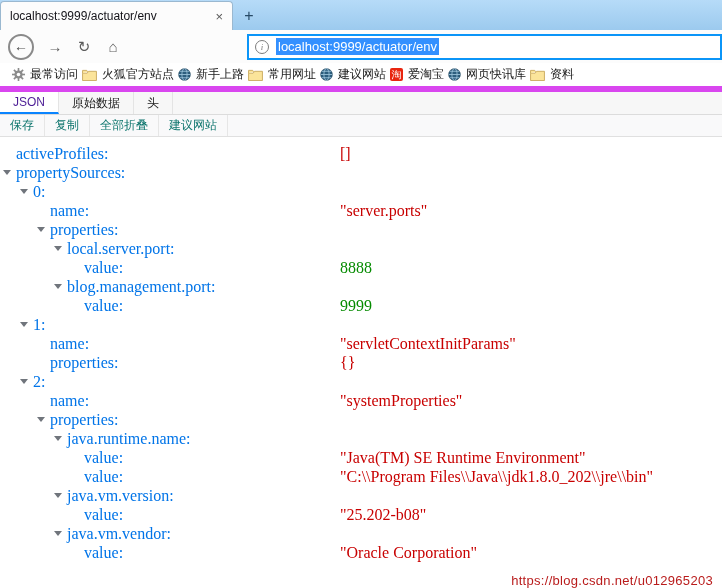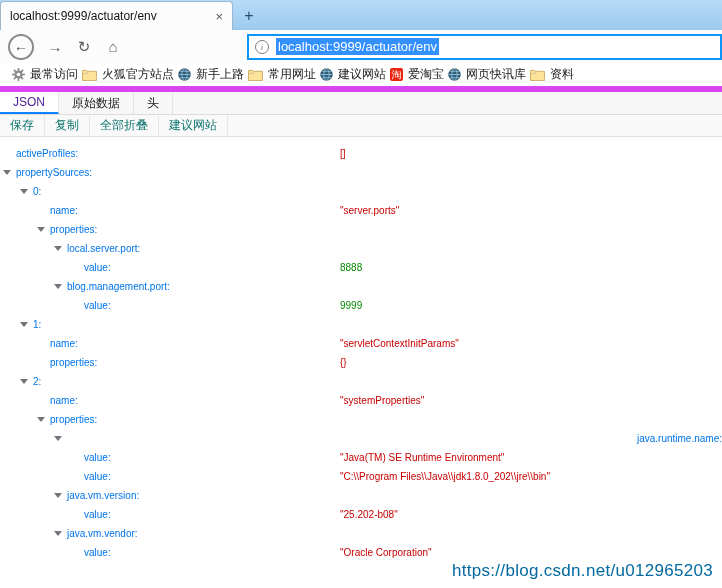--- a/index.html
+++ b/index.html
@@ -36,31 +36,31 @@
 
   
   .viewer-tabs{height:23px;background:#f7f7f7;border-bottom:1px solid #dcdcdc;display:flex;font-size:12px;color:#1a1a1a}
   .vtab{padding:0 13px;line-height:22px;border-right:1px solid #e4e4e4}
   .vtab.active{background:#fff;color:#4c1d95;border-bottom:2px solid #0a84ff;line-height:20px}
   .viewer-actions{height:22px;background:#f9f9fa;border-bottom:1px solid #e0e0e0;display:flex;align-items:center;
     font-size:12px;color:#0f766e}
   .vact{padding:0 10px;line-height:21px;border-right:1px solid #e6e6e6}
 
   
-  .tree{position:relative;padding-top:7px;font-family:Liberation Sans, sans-serif;font-size:10px}
+  .tree{position:relative;padding-top:7px;font-family:Liberation Serif, serif;font-size:16px}
   .row{position:relative;height:19px;line-height:19px;white-space:nowrap}
   .twisty{position:absolute;top:7px;width:0;height:0;border-left:4px solid transparent;
     border-right:4px solid transparent;border-top:5px solid #70757c}
   .key{color:var(--c-key,#0074e8)}
   .val{position:absolute;left:340px}
   .val.string{color:var(--c-string,#c80000)}
   .val.number{color:var(--c-number,#058b00)}
   .val.punct{color:var(--c-punct,#c80000)}
 
-  .watermark{position:absolute;right:9px;bottom:7px;color:#0369a1;font-size:17px;letter-spacing:.3px}
+  .watermark{position:absolute;right:9px;bottom:0;color:#b91c1c;font-size:13px;letter-spacing:.3px}
 </style>
 </head>
 <body>
 
 <div class="titlebar">
   <div class="tab">
     <span class="tab-title">localhost:9999/actuator/env</span>
     <span class="tab-close">×</span>
   </div>
   <div class="newtab">+</div>
@@ -178,21 +178,21 @@
     <div class="row" style="padding-left: 67px;"><span class="twisty" style="left: 54px;"></span><span class="key">local.server.port:</span></div>
     <div class="row" style="padding-left: 84px;"><span class="key">value:</span><span class="val number">8888</span></div>
     <div class="row" style="padding-left: 67px;"><span class="twisty" style="left: 54px;"></span><span class="key">blog.management.port:</span></div>
     <div class="row" style="padding-left: 84px;"><span class="key">value:</span><span class="val number">9999</span></div>
     <div class="row" style="padding-left: 33px;"><span class="twisty" style="left: 20px;"></span><span class="key">1:</span></div>
     <div class="row" style="padding-left: 50px;"><span class="key">name:</span><span class="val string">"servletContextInitParams"</span></div>
     <div class="row" style="padding-left: 50px;"><span class="key">properties:</span><span class="val punct">{}</span></div>
     <div class="row" style="padding-left: 33px;"><span class="twisty" style="left: 20px;"></span><span class="key">2:</span></div>
     <div class="row" style="padding-left: 50px;"><span class="key">name:</span><span class="val string">"systemProperties"</span></div>
     <div class="row" style="padding-left: 50px;"><span class="twisty" style="left: 37px;"></span><span class="key">properties:</span></div>
-    <div class="row" style="padding-left: 67px; text-align: right;"><span class="twisty" style="left: 54px;"></span><span class="key">java.runtime.name:</span></div>
+    <div class="row" style="padding-left: 67px;"><span class="twisty" style="left: 54px;"></span><span class="key">java.runtime.name:</span></div>
     <div class="row" style="padding-left: 84px;"><span class="key">value:</span><span class="val string">"Java(TM) SE Runtime Environment"</span></div>
     <div class="row" style="padding-left: 84px;"><span class="key">value:</span><span class="val string">"C:\\Program Files\\Java\\jdk1.8.0_202\\jre\\bin"</span></div>
     <div class="row" style="padding-left: 67px;"><span class="twisty" style="left: 54px;"></span><span class="key">java.vm.version:</span></div>
     <div class="row" style="padding-left: 84px;"><span class="key">value:</span><span class="val string">"25.202-b08"</span></div>
     <div class="row" style="padding-left: 67px;"><span class="twisty" style="left: 54px;"></span><span class="key">java.vm.vendor:</span></div>
     <div class="row" style="padding-left: 84px;"><span class="key">value:</span><span class="val string">"Oracle Corporation"</span></div>
   </div>
 
 <div class="watermark">https://blog.csdn.net/u012965203</div>
 

